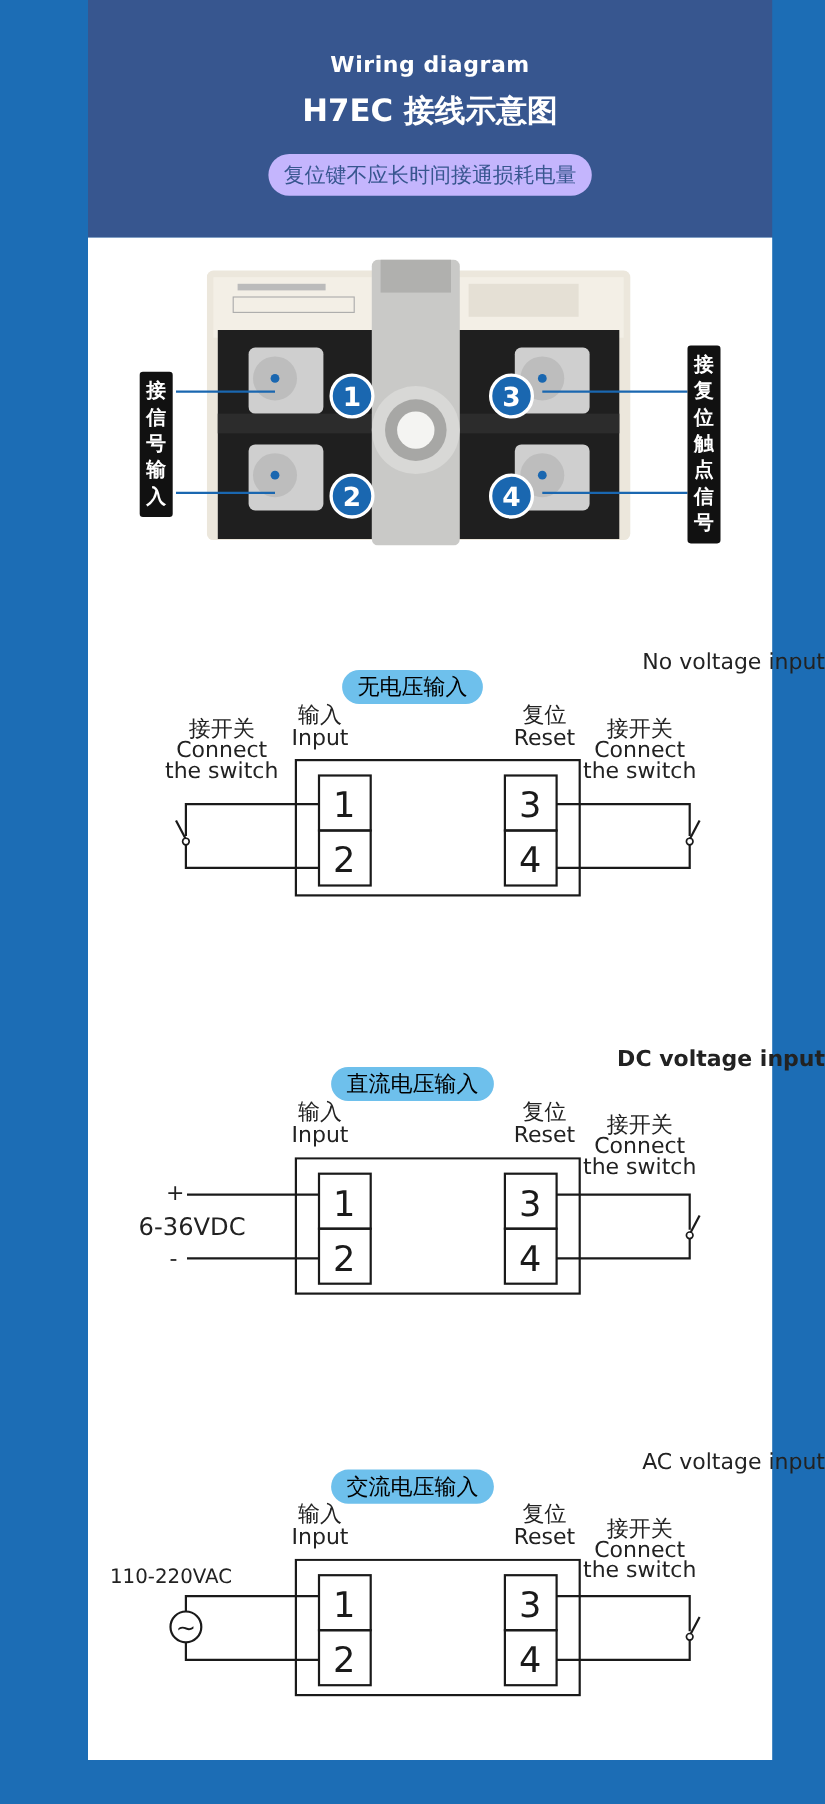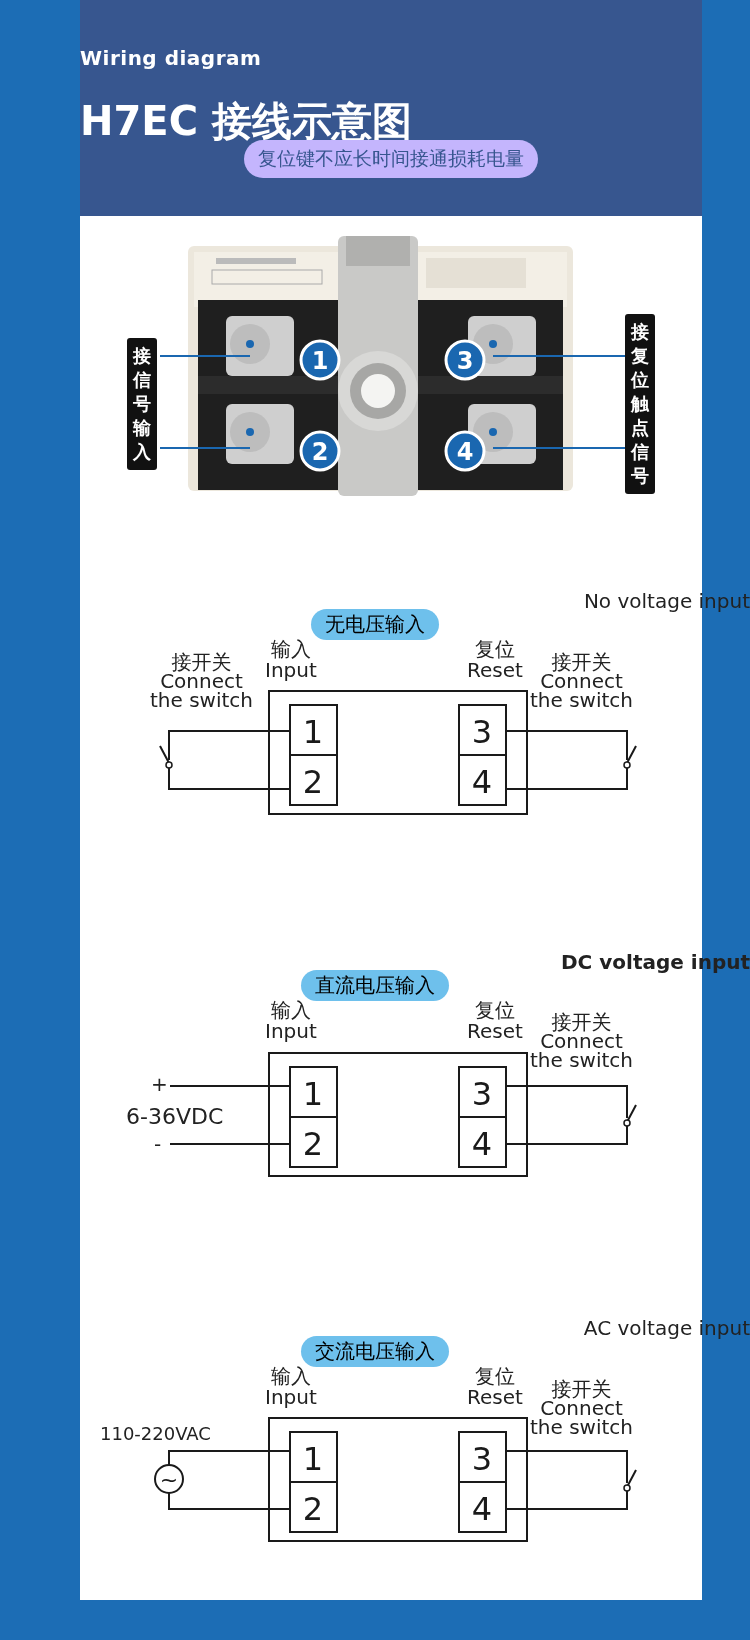--- a/index.html
+++ b/index.html
@@ -1,19 +1,19 @@
 <!DOCTYPE html>
 <html><head>
 <meta charset="utf-8">
 <style>
   html,body{margin:0;padding:0;}
   body{width:750px;height:1640px;background:#1c6db5;position:relative;overflow:hidden;font-family:"DejaVu Sans","Liberation Sans",sans-serif;}
-  .header{position:absolute;left:80px;top:0;width:622px;height:216px;background:#37568f;color:#fff;text-align:left;}
+  .header{position:absolute;left:80px;top:0;width:622px;height:216px;background:#37568f;color:#fff;text-align:center;}
   .header .en{position:absolute;top:46px;left:0;right:0;font-size:20px;font-weight:bold;letter-spacing:0.5px;}
-  .header .title{position:absolute;top:82px;left:0;right:0;font-size:40px;font-weight:bold;margin-top:12px;}
+  .header .title{position:absolute;top:82px;left:0;right:0;font-size:28px;font-weight:bold;}
   .header .pill{position:absolute;top:140px;left:50%;transform:translateX(-50%);background:#c4b5fd;color:#37568f;border-radius:22px;padding:6px 14px;font-size:19px;white-space:nowrap;}
   .panel{position:absolute;left:80px;top:216px;width:622px;height:1384px;background:#fff;}
   .photo{position:absolute;left:190px;top:238px;width:400px;height:260px;}
   .side-label{position:absolute;background:#111;color:#fff;font-weight:bold;font-size:18px;width:30px;text-align:center;line-height:24px;padding:6px 0;border-radius:3px;}
   .section-pill{position:absolute;left:50%;transform:translateX(-50%);background:#6ec0ec;color:#000000;border-radius:16px;padding:2px 14px;font-size:20px;white-space:nowrap;margin-top:48px;}
   .section-en{position:absolute;left:0;right:0;text-align:right;font-size:20px;color:#222;}
   .lbl{position:absolute;font-size:20px;color:#222;text-align:center;line-height:21px;white-space:nowrap;}
   svg text{font-family:"DejaVu Sans","Liberation Sans",sans-serif;}
 </style>
 </head>

